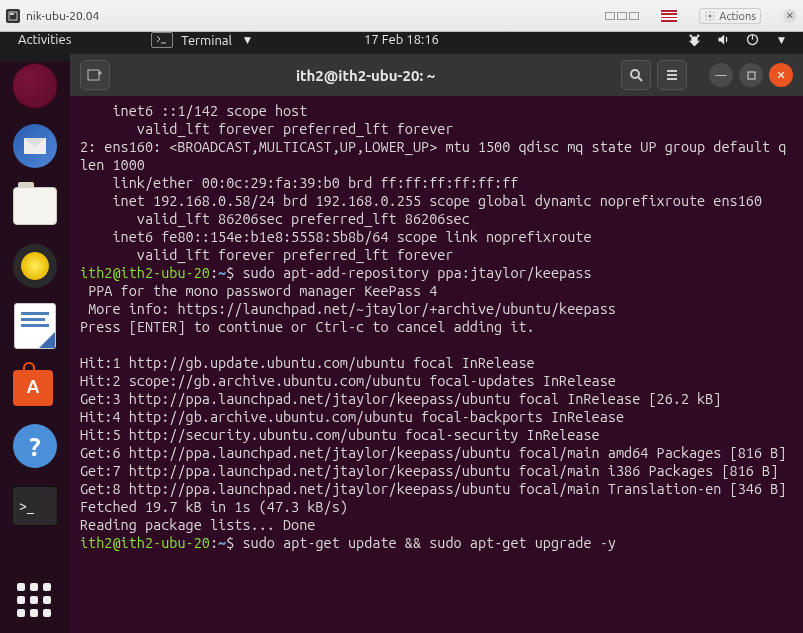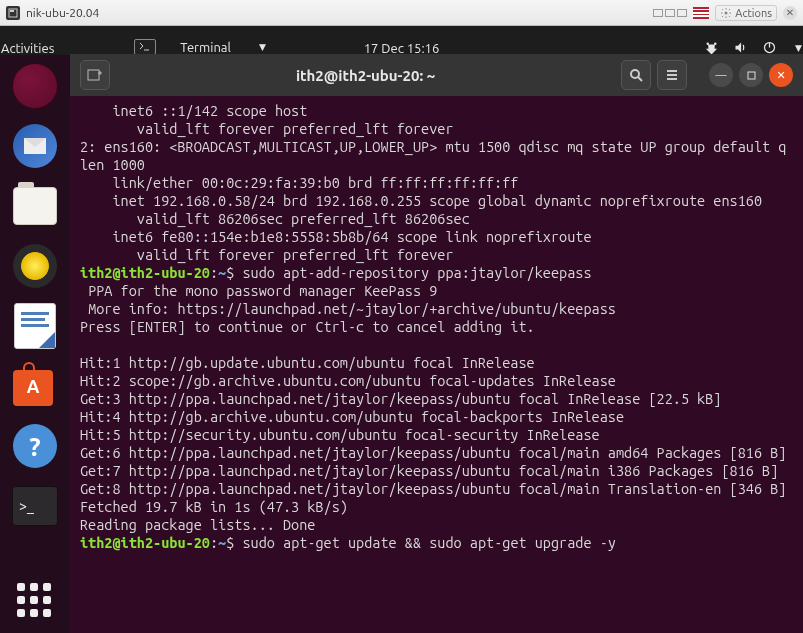--- a/index.html
+++ b/index.html
@@ -7,21 +7,21 @@
   width: 803px;
   height: 633px;
   font-family: "Ubuntu", "DejaVu Sans", sans-serif;
   background: #2c001e;
   overflow: hidden;
   position: relative;
 }
 
 
 .vm-titlebar {
-  height: 26px;
+  height: 32px;
   background: linear-gradient(to bottom, #f5f5f5, #e8e8e8);
   border-bottom: 1px solid #bbb;
   display: flex;
   align-items: center;
   padding: 0 6px;
   font-size: 12px;
   color: #333;
 }
 .vm-titlebar .vm-icon {
   width: 14px; height: 14px;
@@ -30,21 +30,21 @@
   margin-right: 6px;
   align-items: center;
   justify-content: center;
   border-radius: 2px;
 }
 .vm-titlebar .vm-icon svg { width: 10px; height: 10px; }
 .vm-titlebar .right {
   margin-left: auto;
   display: flex;
   align-items: center;
-  gap: 6px;
+  gap: 22px;
 }
 .vm-titlebar .right .screen-icons { display:flex; gap:2px; }
 .vm-titlebar .mini-box { width:10px; height:8px; border:1px solid #999; }
 .vm-titlebar .flag { width:16px; height:12px; background: linear-gradient(#b22234 0 14%, #fff 14% 28%, #b22234 28% 42%, #fff 42% 56%, #b22234 56% 70%, #fff 70% 84%, #b22234 84% 100%); position:relative;}
 .vm-titlebar .actions-btn {
   display:flex; align-items:center; gap:3px;
   font-size:11px; color:#555;
   padding:1px 4px; border:1px solid #ccc; border-radius:3px;
 }
 .vm-titlebar .gear-i { width:12px; height:12px; }
@@ -53,27 +53,27 @@
   background:#ddd; display:flex; align-items:center; justify-content:center;
   font-size:10px; color:#666;
 }
 
 
 .top-panel {
   height: 29px;
   background: #1d1d1d;
   color: #e6e6e6;
   display: flex;
-  align-items: flex-end;
-  padding: 0 1px;
+  align-items: flex-start;
+  padding: 0 18px;
   font-size: 13px;
 }
 .top-panel .activities { font-weight: 400; }
 .top-panel .app-menu {
-  display: flex; align-items: center; gap: 24px;
+  display: flex; align-items: center; gap: 8px;
   margin-left: 80px;
 }
 .top-panel .app-menu .icon-box {
   width: 22px; height: 16px; border: 1px solid #888;
   border-radius: 2px; background: #222;
   display:flex; align-items:center; justify-content:center;
 }
 .top-panel .datetime {
   position:absolute; left:50%; transform:translateX(-50%);
 }
@@ -166,21 +166,21 @@
   flex:1;
   padding: 6px 10px;
   font-family: "Ubuntu Mono", "DejaVu Sans Mono", monospace;
   font-size: 14.5px;
   line-height: 18px;
   color: #d8d8d8;
   overflow: hidden;
   white-space: pre-wrap;
   word-break: break-all;
 }
-.g { color:#8ae234; font-weight:bold; }
+.g { color:#8ae234; font-weight:normal; }
 .b { color:#729fcf; font-weight:bold; }
 .w { color:#d8d8d8; }
 </style>
 </head>
 <body>
 
 <div class="vm-titlebar">
   <span class="vm-icon">
     <svg viewBox="0 0 10 10">
         <rect x="1" y="1" width="8" height="8" fill="none" stroke="#ccc" stroke-width="1"></rect>
@@ -211,21 +211,21 @@
   <span class="app-menu">
     <span class="icon-box">
       <svg width="12" height="10" viewBox="0 0 12 10">
           <path d="M1 1l3 3-3 3" stroke="#ccc" fill="none"></path>
           <path d="M5 8h5" stroke="#ccc"></path>
         </svg>
     </span>
     <span>Terminal</span>
     <span class="tri-down">▼</span>
   </span>
-  <span class="datetime">17 Dec  15:16</span>
+  <span class="datetime">17 Feb  18:16</span>
   <span class="tray">
     <svg viewBox="0 0 24 24">
         <path fill="#e6e6e6" d="M12 3l9 9h-4v7h-10v-7h-4z" transform="rotate(180 12 12) translate(0 -2)"></path>
         <circle cx="6" cy="6" r="2" fill="#e6e6e6"></circle>
         <circle cx="18" cy="6" r="2" fill="#e6e6e6"></circle>
         <circle cx="12" cy="18" r="2" fill="#e6e6e6"></circle>
         <path d="M6 6L12 18L18 6" stroke="#e6e6e6" fill="none"></path>
       </svg>
     <svg viewBox="0 0 24 24">
         <path fill="#e6e6e6" d="M4 9v6h4l5 5V4L8 9H4z"></path>
@@ -325,27 +325,27 @@
 
   <div class="term-body"><span class="w">    inet6 ::1/142 scope host </span>
 <span class="w">       valid_lft forever preferred_lft forever</span>
 <span class="w">2: ens160: &lt;BROADCAST,MULTICAST,UP,LOWER_UP&gt; mtu 1500 qdisc mq state UP group default qlen 1000</span>
 <span class="w">    link/ether 00:0c:29:fa:39:b0 brd ff:ff:ff:ff:ff:ff</span>
 <span class="w">    inet 192.168.0.58/24 brd 192.168.0.255 scope global dynamic noprefixroute ens160</span>
 <span class="w">       valid_lft 86206sec preferred_lft 86206sec</span>
 <span class="w">    inet6 fe80::154e:b1e8:5558:5b8b/64 scope link noprefixroute </span>
 <span class="w">       valid_lft forever preferred_lft forever</span>
 <span class="g">ith2@ith2-ubu-20</span><span class="w">:</span><span class="b">~</span><span class="w">$</span> <span class="w">sudo apt-add-repository ppa:jtaylor/keepass</span>
-<span class="w"> PPA for the mono password manager KeePass 9</span>
+<span class="w"> PPA for the mono password manager KeePass 4</span>
 <span class="w"> More info: https://launchpad.net/~jtaylor/+archive/ubuntu/keepass</span>
 <span class="w">Press [ENTER] to continue or Ctrl-c to cancel adding it.</span>
 <span class="w"></span>
 <span class="w">Hit:1 http://gb.update.ubuntu.com/ubuntu focal InRelease</span>
 <span class="w">Hit:2 scope://gb.archive.ubuntu.com/ubuntu focal-updates InRelease</span>
-<span class="w">Get:3 http://ppa.launchpad.net/jtaylor/keepass/ubuntu focal InRelease [22.5 kB]</span>
+<span class="w">Get:3 http://ppa.launchpad.net/jtaylor/keepass/ubuntu focal InRelease [26.2 kB]</span>
 <span class="w">Hit:4 http://gb.archive.ubuntu.com/ubuntu focal-backports InRelease</span>
 <span class="w">Hit:5 http://security.ubuntu.com/ubuntu focal-security InRelease</span>
 <span class="w">Get:6 http://ppa.launchpad.net/jtaylor/keepass/ubuntu focal/main amd64 Packages [816 B]</span>
 <span class="w">Get:7 http://ppa.launchpad.net/jtaylor/keepass/ubuntu focal/main i386 Packages [816 B]</span>
 <span class="w">Get:8 http://ppa.launchpad.net/jtaylor/keepass/ubuntu focal/main Translation-en [346 B]</span>
 <span class="w">Fetched 19.7 kB in 1s (47.3 kB/s)</span>
 <span class="w">Reading package lists... Done</span>
 <span class="g">ith2@ith2-ubu-20</span><span class="w">:</span><span class="b">~</span><span class="w">$</span> <span class="w">sudo apt-get update &amp;&amp; sudo apt-get upgrade -y</span></div>
 </div>
 

